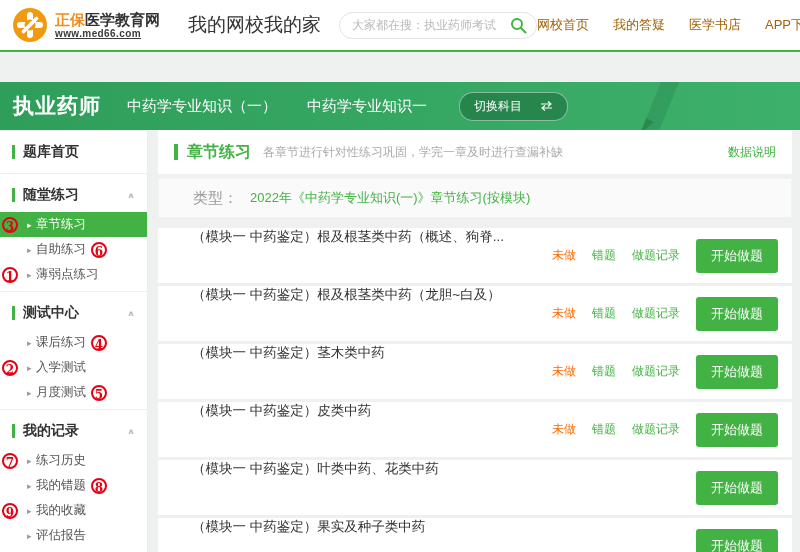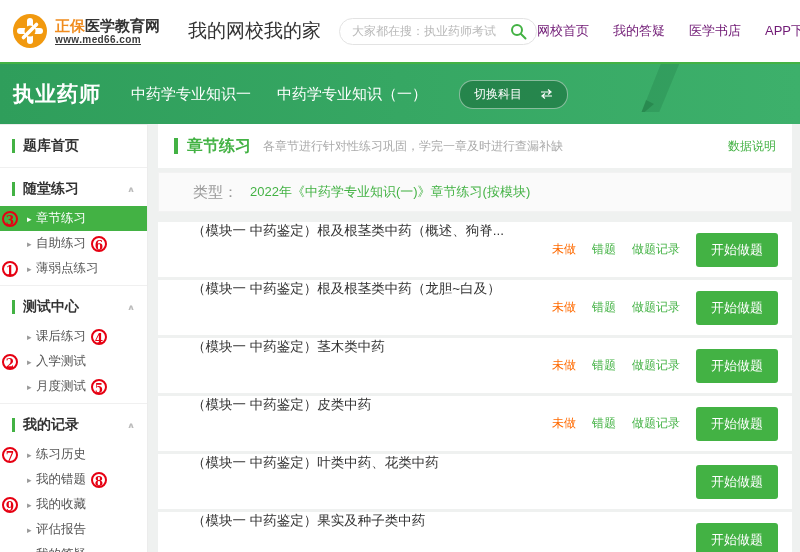--- a/index.html
+++ b/index.html
@@ -3,40 +3,40 @@
 <meta charset="utf-8">
 <style>
   * { box-sizing: border-box; }
   html,body { margin:0; padding:0; }
   body {
     width:800px; height:552px; overflow:hidden; position:relative;
     background:#eff1f0;
     font-family:"Liberation Sans","DejaVu Sans",sans-serif;
   }
   
-  .topnav{height:64px;background:#fff;border-bottom:2px solid var(--green);
+  .topnav{height:52px;background:#fff;border-bottom:2px solid var(--green);
     display:flex;align-items:center;padding:0 12px;}
   .logo{display:flex;align-items:center;gap:7px;cursor:pointer;}
   .brand-lines{line-height:1.15;}
   .brand-top{font-size:15px;font-weight:bold;white-space:nowrap;}
   .brand-orange{color:var(--brand_orange);}
   .brand-dark{color:#333;}
   .brand-url{font-size:10px;font-weight:bold;color:#3b3b3b;letter-spacing:.4px;text-decoration:underline;}
   .vdiv{width:1px;height:28px;background:#e4e4e4;margin:0 14px;}
   .slogan{font-size:19px;color:#333;font-weight:500;white-space:nowrap;}
   .search{position:relative;margin-left:18px;}
   .search input{width:198px;height:27px;border:1px solid #e3e3e3;border-radius:14px;
     padding:0 32px 0 12px;font-size:12px;color:#6d28d9;outline:none;background:#fff;}
   .search input::placeholder{color:#b9b9b9;}
   .search .sicon{position:absolute;right:10px;top:5px;}
   .navlinks{margin-left:auto;display:flex;align-items:center;gap:24px;font-size:13px;color:#333;}
-  .navlinks a{color:#701a75;text-decoration:none;cursor:pointer;white-space:nowrap;display:flex;gap:3px;}
-  
-  .banner{height:60px;background:linear-gradient(90deg,var(--banner_left),var(--banner_right));
-    display:flex;align-items:center;padding:0 13px;color:#fff;position:relative;overflow:hidden;}
+  .navlinks a{color:#a16207;text-decoration:none;cursor:pointer;white-space:nowrap;display:flex;gap:3px;}
+  
+  .banner{height:48px;background:linear-gradient(90deg,var(--banner_left),var(--banner_right));
+    display:flex;align-items:center;padding:0 13px;color:#fff;position:relative;overflow:hidden;margin-top:30px;}
   .exam{font-size:21px;font-weight:bold;letter-spacing:1px;white-space:nowrap;}
   .subj{font-size:15px;margin-left:30px;cursor:pointer;white-space:nowrap;}
   .subj.second{margin-left:26px;font-weight:500;}
   .switch-btn{margin-left:32px;background:rgba(0,60,25,.32);border:1px solid rgba(255,255,255,.45);
     color:#fff;font-size:12px;border-radius:14px;padding:5px 14px;cursor:pointer;
     display:flex;align-items:center;gap:18px;white-space:nowrap;}
   .pen-deco{position:absolute;right:68px;top:0;opacity:.9;pointer-events:none;}
   
   .page{display:flex;gap:10px;align-items:flex-start;}
   .sidebar{width:148px;background:#fff;border:1px solid #ececec;border-left:none;position:relative;}
@@ -120,22 +120,22 @@
 
   </div>
 </div>
 
 <div class="banner">
   <svg class="pen-deco" width="130" height="48" viewBox="0 0 130 48">
     <polygon points="38,52 62,-8 78,-2 54,56" fill="rgba(0,60,25,0.14)"></polygon>
     <polygon points="38,52 44,36 52,40" fill="rgba(0,60,25,0.22)"></polygon>
   </svg>
   <div class="exam">执业药师</div>
+  <div class="subj second">中药学专业知识（一）</div>
   <div class="subj">中药学专业知识一</div>
-  <div class="subj second">中药学专业知识（一）</div>
   <button class="switch-btn">
     <span>切换科目</span>
     <svg width="13" height="10" viewBox="0 0 13 10">
       <path d="M1 3 h9 M8 0.5 L11 3 L8 5.5" stroke="#fff" stroke-width="1.2" fill="none"></path>
       <path d="M12 7 h-9 M5 4.5 L2 7 L5 9.5" stroke="#fff" stroke-width="1.2" fill="none"></path>
     </svg>
   </button>
 </div>
 
 <div class="page">

